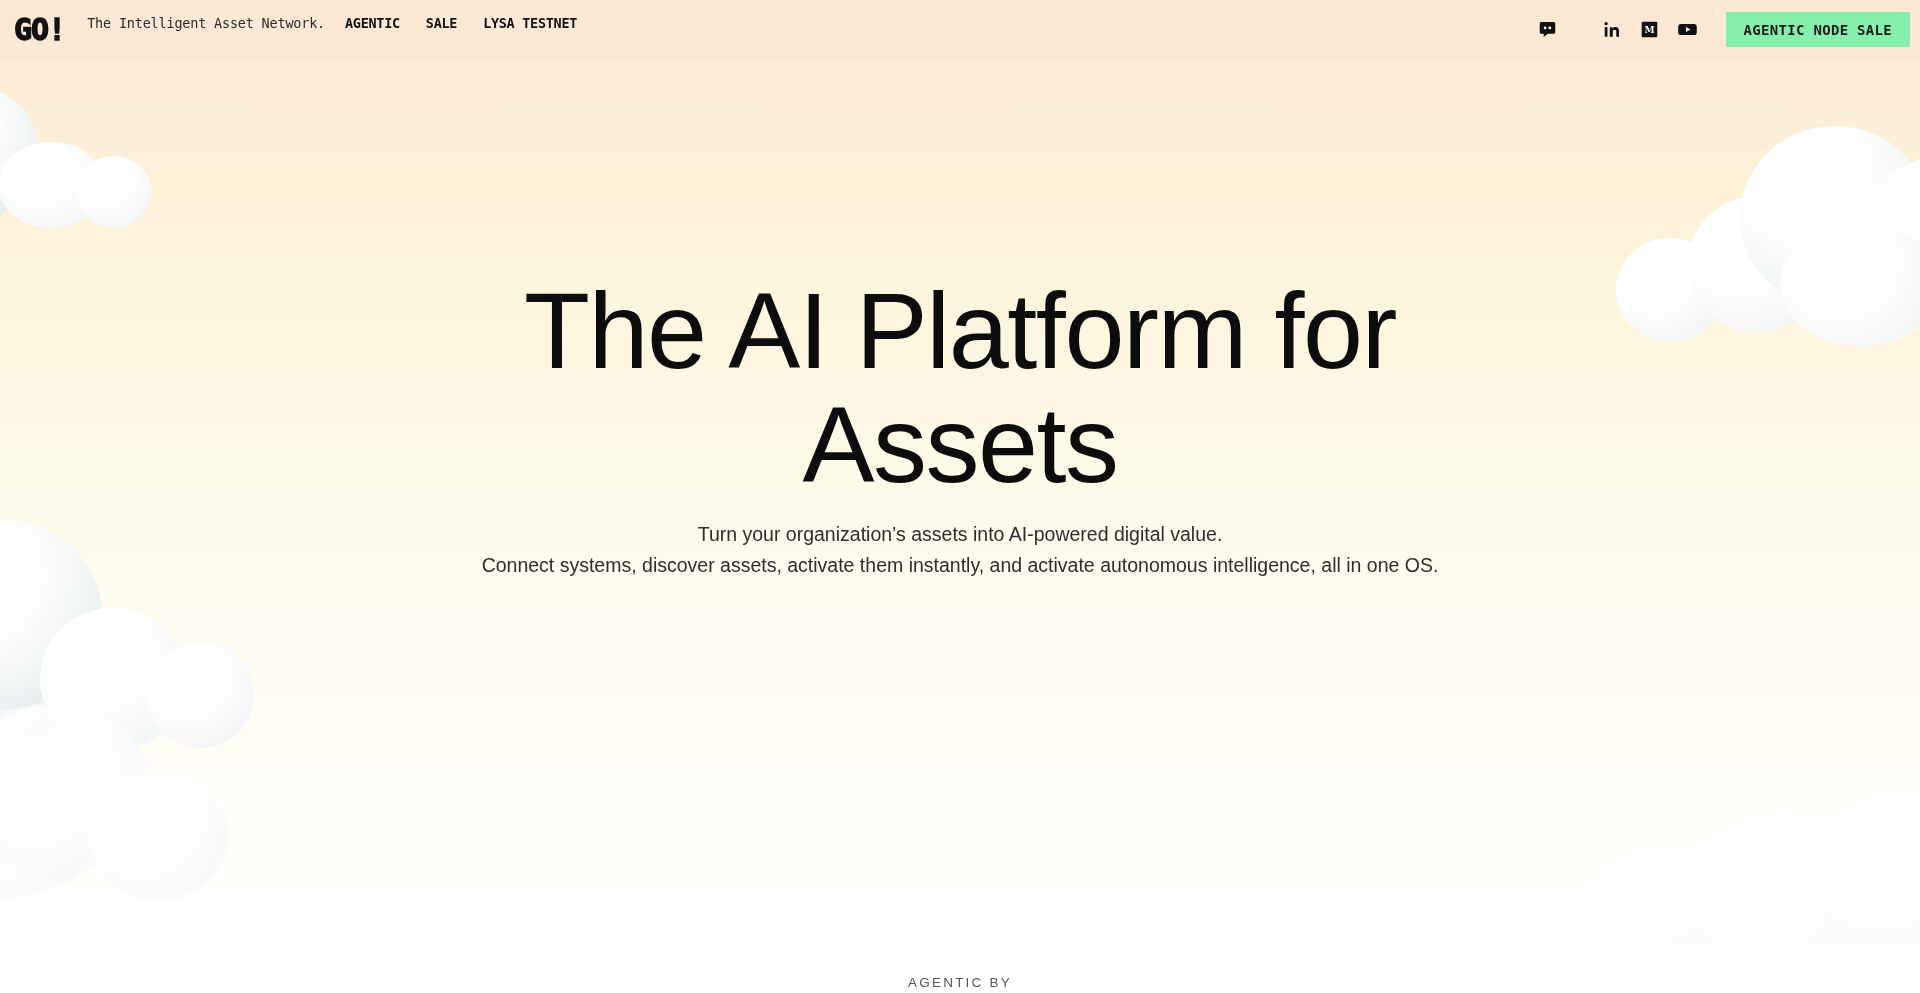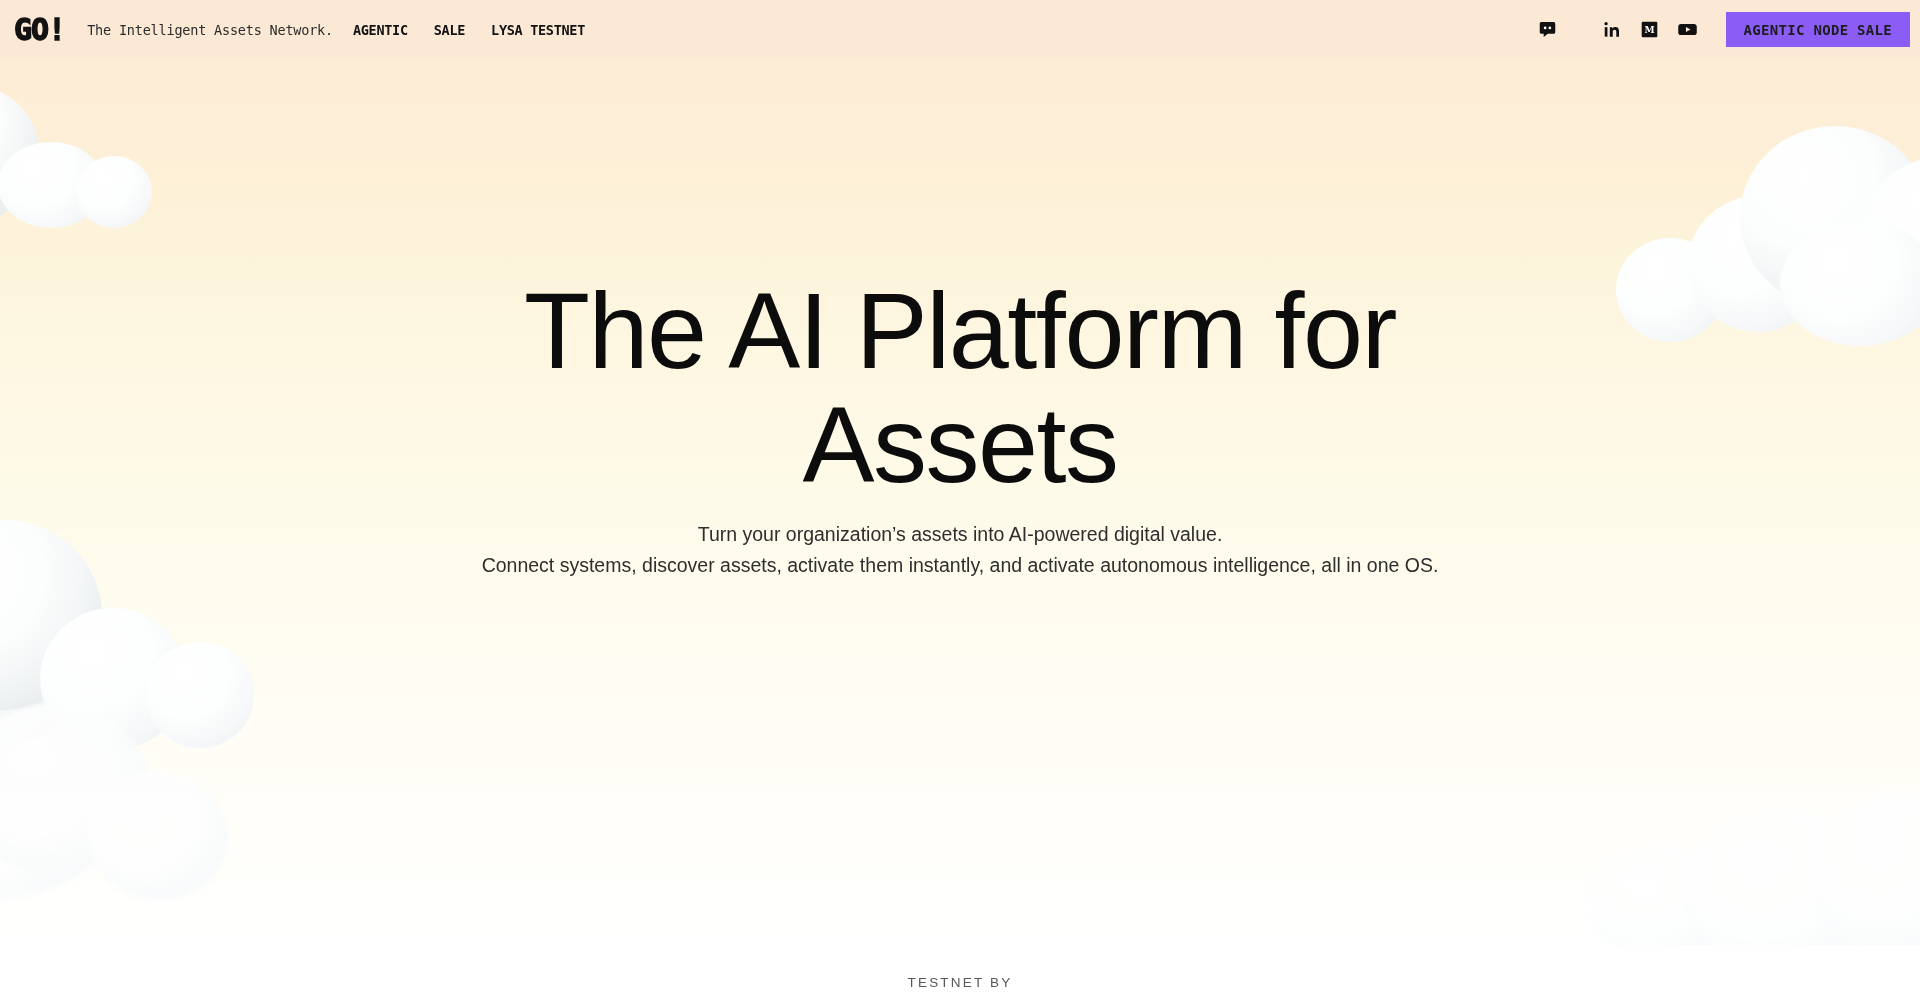--- a/index.html
+++ b/index.html
@@ -80,21 +80,21 @@
   #cloud-e .p2 { left:250px; top:0px;   width:180px; height:170px; }
   #cloud-e .p3 { left:30px;  top:56px;  width:140px; height:120px; }
 
   
   #navbar {
     position:absolute; left:0; top:0; width:1920px; height:59px;
     background:#fbe9d6;
     display:flex; align-items:center;
     z-index:40;
   }
-  #nav-left { display:flex; align-items:center; padding-left:14px; }
+  #nav-left { display:flex; align-items:flex-start; padding-left:14px; }
 
   #logo {
     font-family:"DejaVu Sans Mono", monospace;
     font-size:30px; font-weight:700;
     letter-spacing:-1px; color:#121212;
     line-height:1; margin-right:22px;
     -webkit-text-stroke:1.4px #121212;
   }
   #tagline {
     font-family:"DejaVu Sans Mono", monospace;
@@ -115,21 +115,21 @@
   .social {
     display:flex; align-items:center; justify-content:center;
     cursor:pointer; color:#111; margin-right:0;
   }
   #soc-discord { margin-right:46px; }
   #soc-linkedin { margin-right:19px; }
   #soc-medium  { margin-right:19px; }
   #soc-youtube { margin-right:28px; }
 
   #cta-button {
-    background:#8b5cf6; color:#1d1d1d;
+    background:#86efac; color:#1d1d1d;
     font-family:"DejaVu Sans Mono", monospace;
     font-size:14px; font-weight:700; letter-spacing:0.3px;
     height:35px; display:flex; align-items:center; justify-content:center;
     padding:0 18px; margin-right:10px; border:none; cursor:pointer;
     white-space:nowrap;
   }
 
   
   #hero-content {
     position:absolute; left:0; top:0; width:1920px; height:945px;
@@ -203,21 +203,21 @@
     <div class="puff p2 faint"></div>
   </div>
 
 </div>
 <div id="white-base"></div>
 
 <div id="navbar">
 
   <div id="nav-left">
     <div id="logo">GO!</div>
-    <div id="tagline">The Intelligent Assets Network.</div>
+    <div id="tagline">The Intelligent Asset Network.</div>
 
     <a class="nav-link" href="#">AGENTIC</a>
     <a class="nav-link" href="#">SALE</a>
     <a class="nav-link" href="#">LYSA TESTNET</a>
   </div>
 
   <div id="nav-right">
 
     <span class="social" id="soc-discord">
       <svg width="19" height="19" viewBox="0 0 24 24" aria-hidden="true">
@@ -254,13 +254,13 @@
 </div>
 
 <div id="hero-content">
   <h1 id="hero-title">The AI Platform for Assets</h1>
   <div id="hero-sub">
     <span class="l1">Turn your organization’s assets into AI-powered digital value.</span>
     <span class="l2">Connect systems, discover assets, activate them instantly, and activate autonomous intelligence, all in one OS.</span>
   </div>
 </div>
 
-<div id="backed-by">TESTNET BY</div>
+<div id="backed-by">AGENTIC BY</div>
 
 </body></html>

